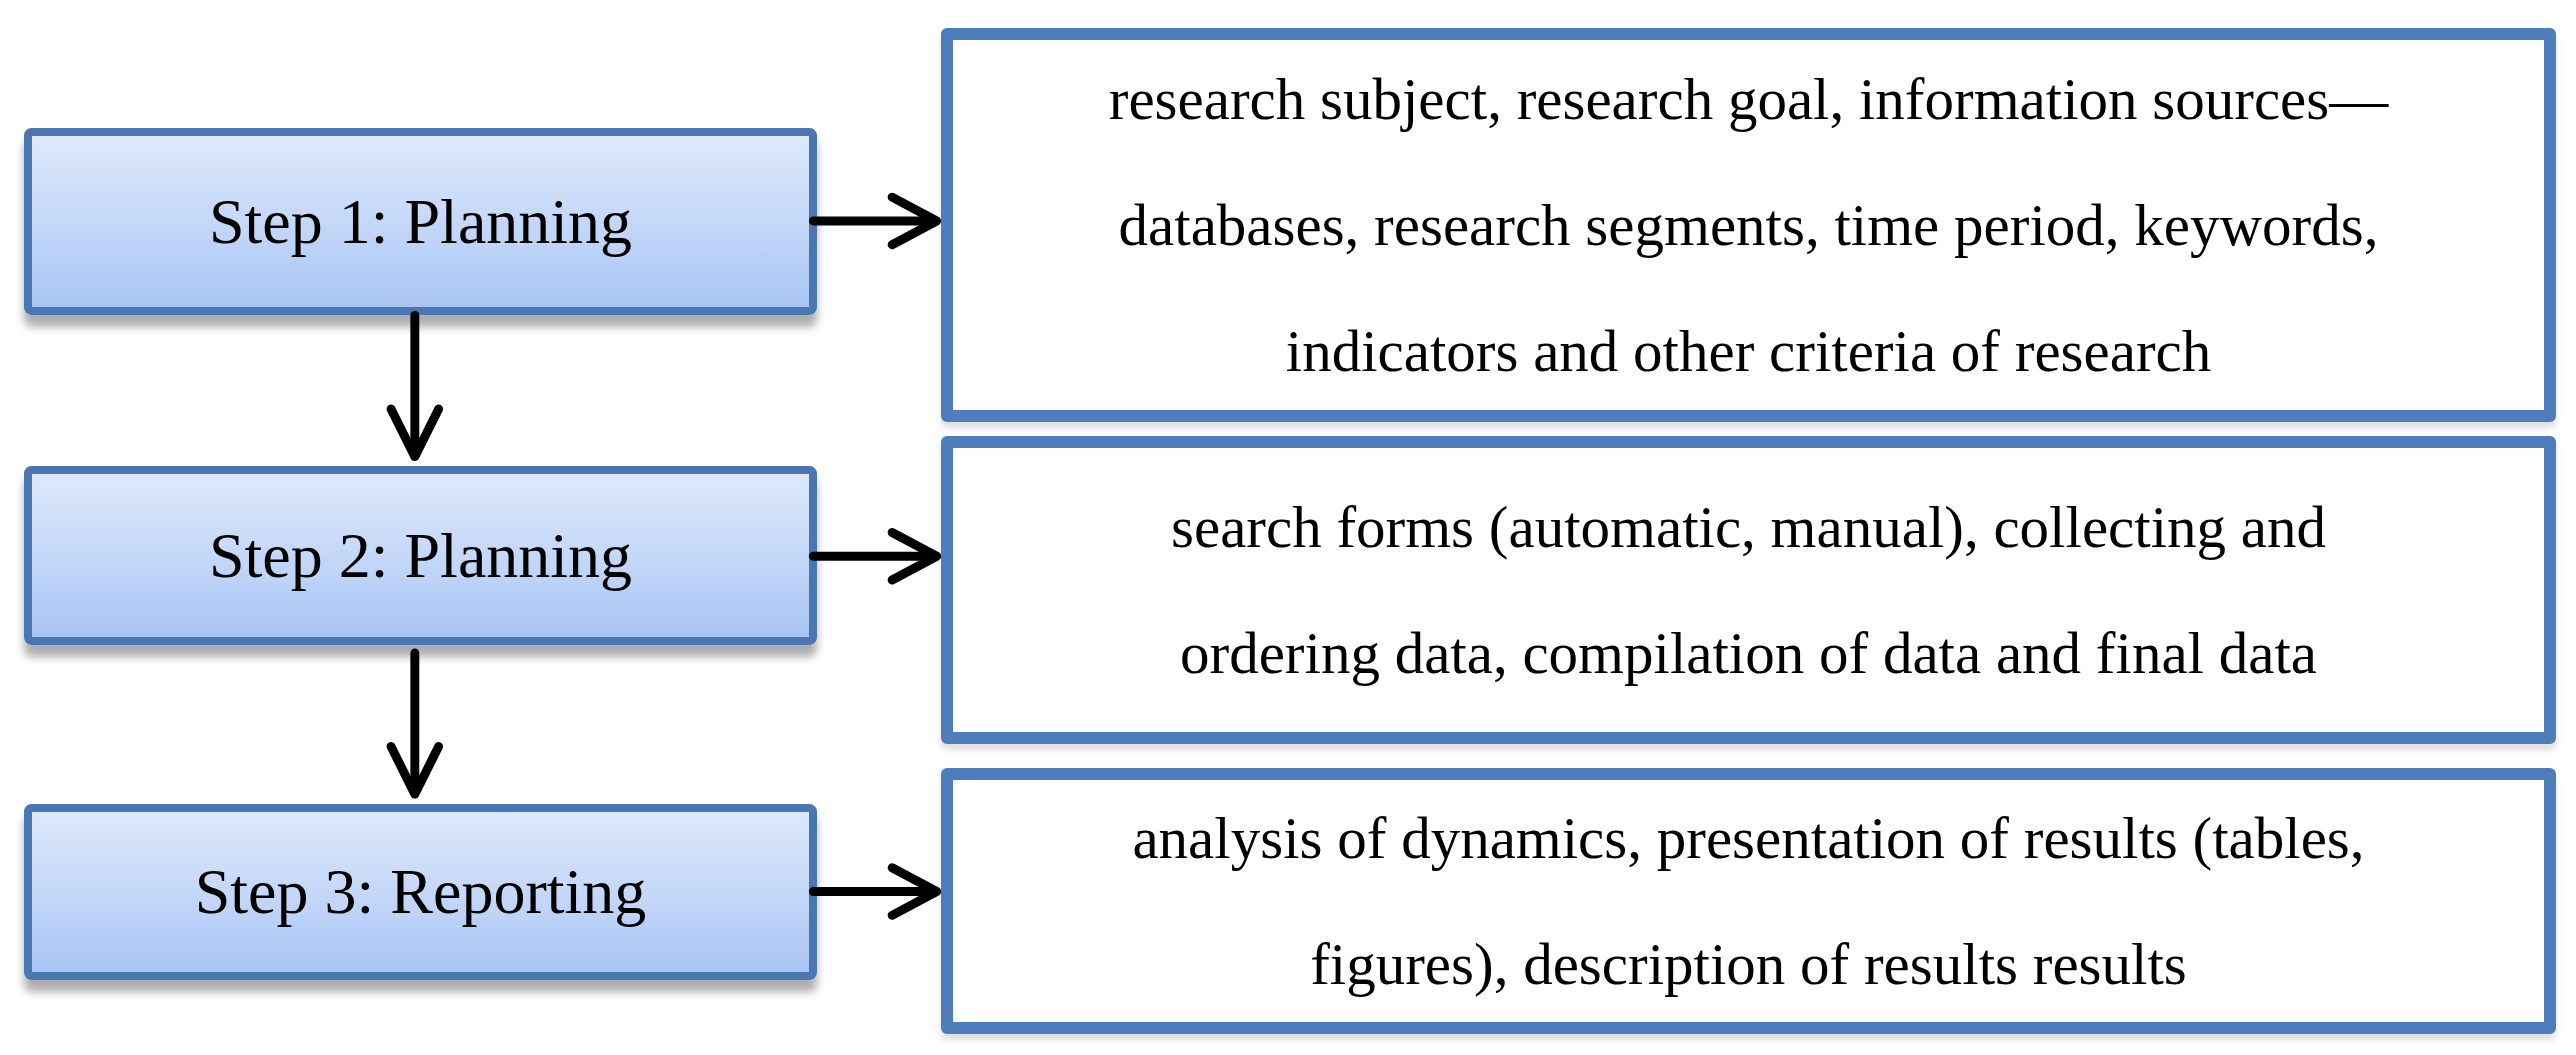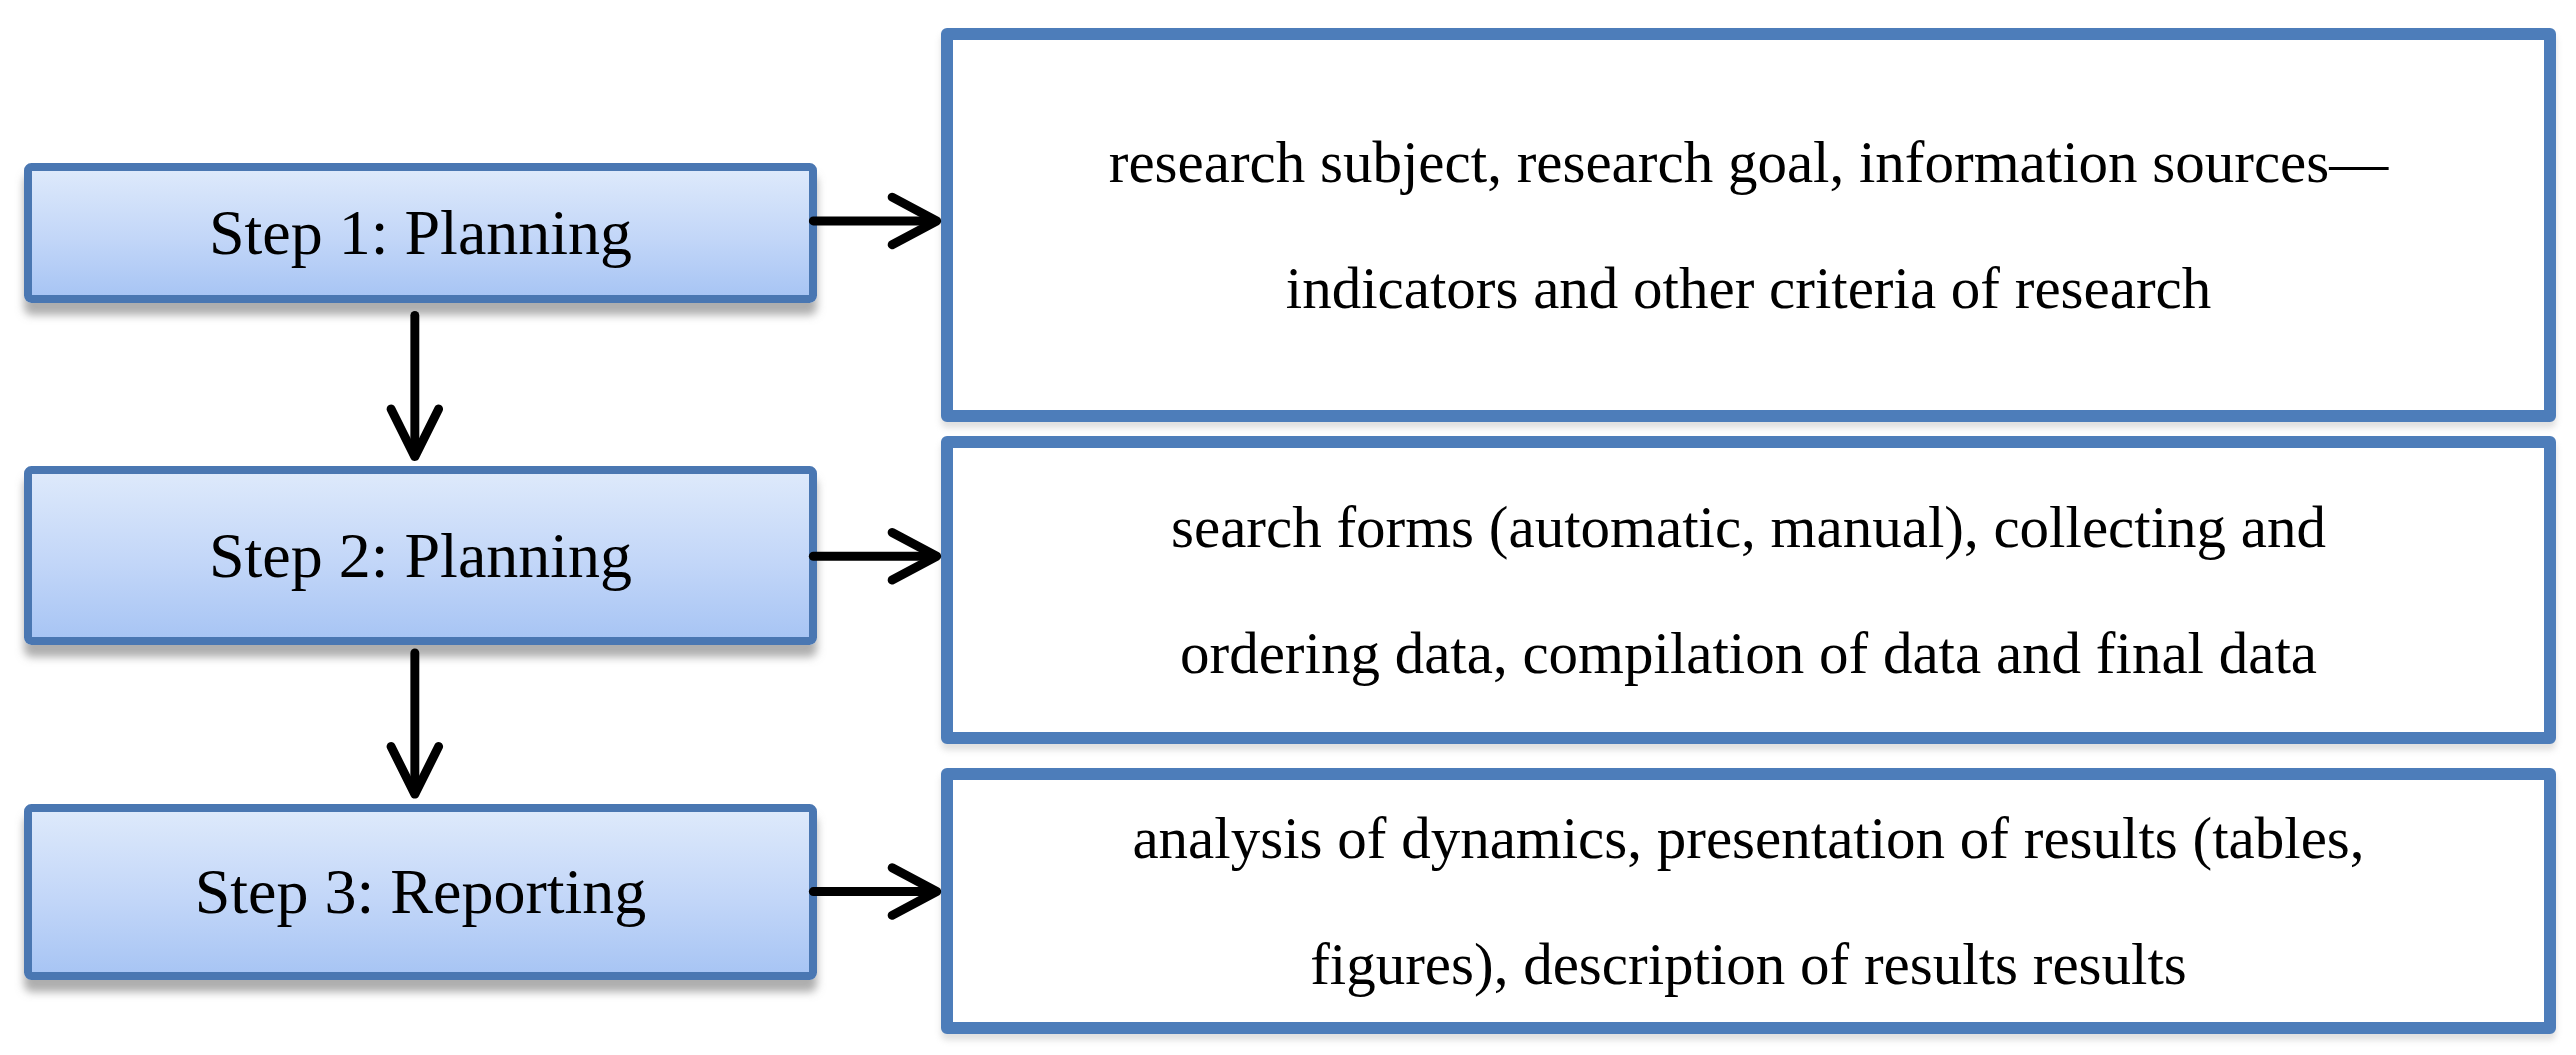--- a/index.html
+++ b/index.html
@@ -46,34 +46,35 @@
     position:absolute;left:0;top:0;width:2576px;height:1056px;
     pointer-events:none;
   }
   #arrow-layer *{stroke:#000000;fill:none;}
 </style>
 </head>
 <body>
 
 <div id="canvas">
 
-  <div class="step-box" style="top:128px;height:140px;margin-top:35px;">
+  <div class="step-box" style="top:128px;height:187px;">
     <span class="step-label">Step 1: Planning</span>
   </div>
 
   <div class="step-box" style="top:466px;height:179px;">
     <span class="step-label">Step 2: Planning</span>
   </div>
 
   <div class="step-box" style="top:804px;height:176px;">
     <span class="step-label">Step 3: Reporting</span>
   </div>
 
   <div class="detail-box" style="top:27.5px;height:394px;">
     <div class="detail-line">research subject, research goal, information sources—</div>
+    <div class="detail-line">databases, research segments, time period, keywords,</div>
     <div class="detail-line">indicators and other criteria of research</div>
   </div>
 
   <div class="detail-box" style="top:436px;height:308px;">
     <div class="detail-line">search forms (automatic, manual), collecting and</div>
     <div class="detail-line">ordering data, compilation of data and final data</div>
   </div>
 
   <div class="detail-box" style="top:768px;height:266px;">
     <div class="detail-line">analysis of dynamics, presentation of results (tables,</div>

